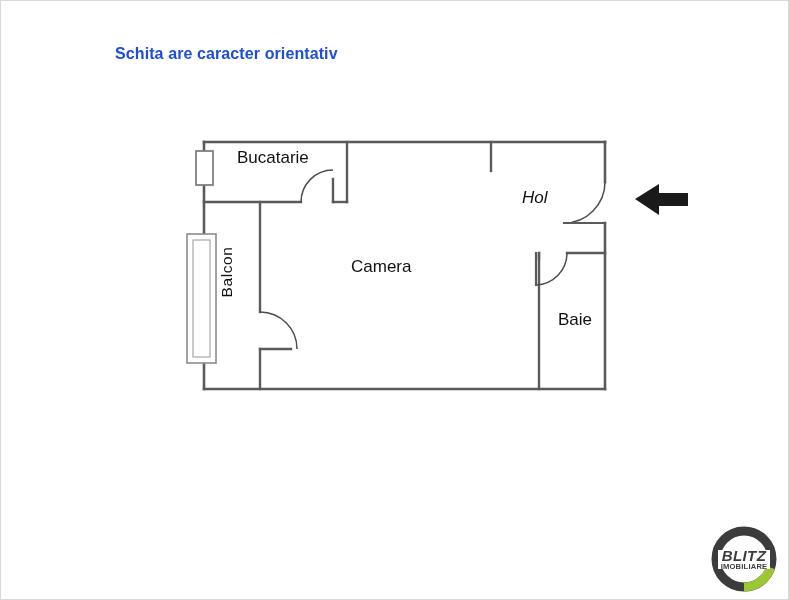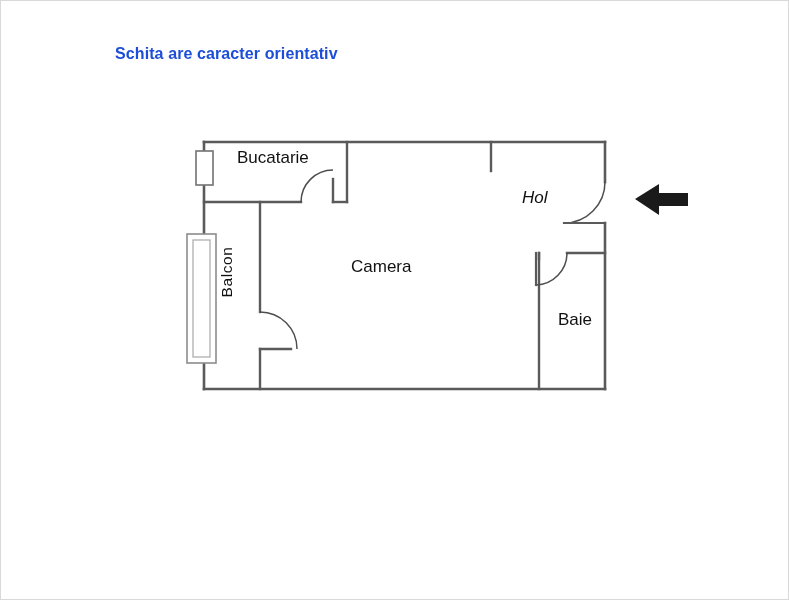--- a/index.html
+++ b/index.html
@@ -150,14 +150,26 @@
   <div class="room-label" id="label-bucatarie">Bucatarie</div>
 
   <div class="room-label" id="label-camera">Camera</div>
 
   <div class="room-label" id="label-hol">Hol</div>
 
   <div class="room-label" id="label-baie">Baie</div>
 
   <div class="room-label" id="label-balcon">Balcon</div>
 
+  <div id="logo">
+    <svg viewBox="0 0 72 72" width="72" height="72">
+
+      <circle cx="36" cy="36" r="28" fill="none" stroke="#3c3c3c" stroke-width="9"></circle>
+
+      <path d="M 36 64 A 28 28 0 0 0 62.5 44.7" fill="none" stroke="#9ac733" stroke-width="9" stroke-linecap="butt"></path>
+
+      <rect x="10" y="27" width="52" height="19" fill="#ffffff"></rect>
+      <text x="36" y="37.5" text-anchor="middle" font-family="'Liberation Sans', sans-serif" font-size="15" font-weight="bold" font-style="italic" fill="#3c3c3c" letter-spacing="0.4">BLITZ</text>
+      <text x="36" y="45.5" text-anchor="middle" font-family="'Liberation Sans', sans-serif" font-size="7.6" font-weight="bold" fill="#3c3c3c" letter-spacing="0.2">IMOBILIARE</text>
+    </svg>
+  </div>
 
 </div>
 
 </body></html>

